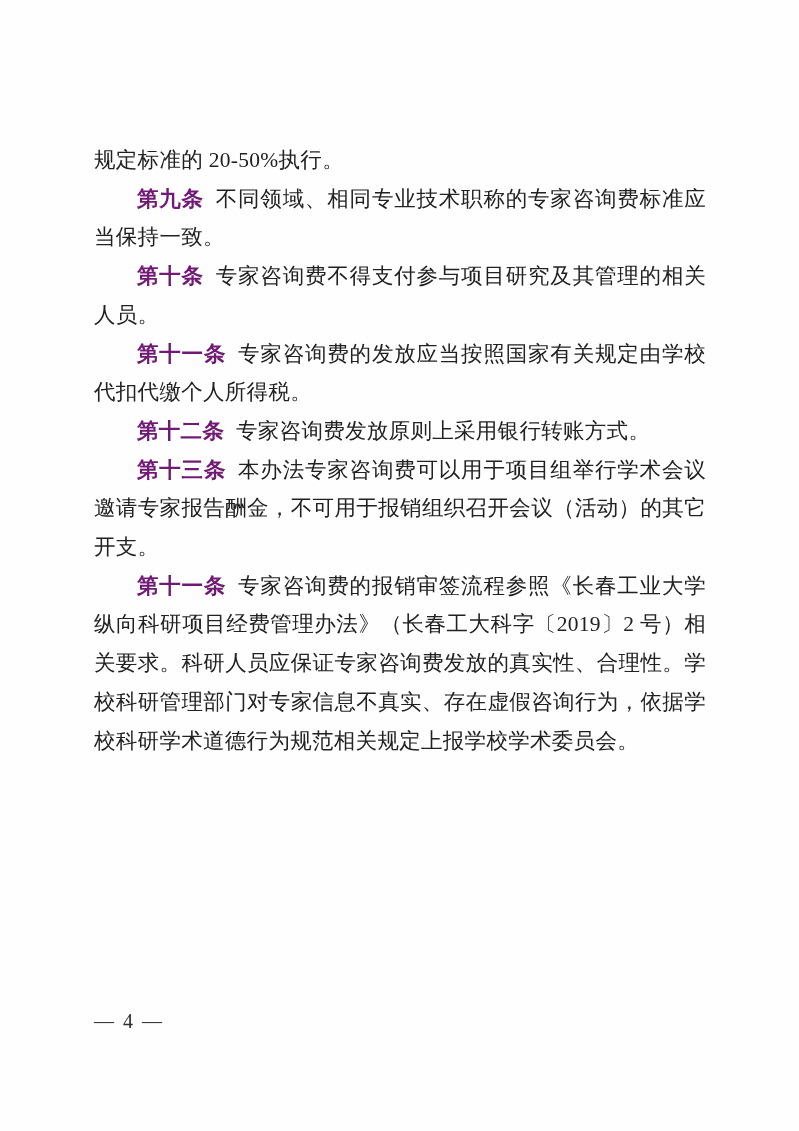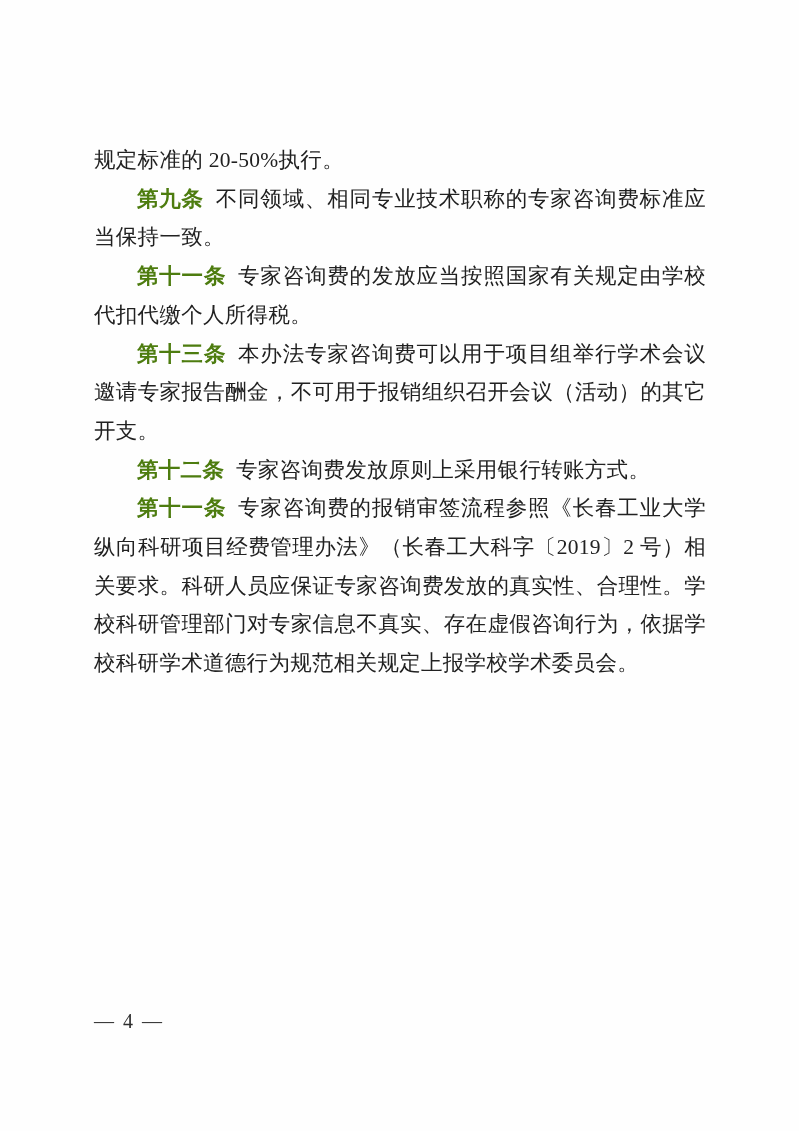--- a/index.html
+++ b/index.html
@@ -32,21 +32,21 @@
     padding: 0;
     text-indent: 2em;
   }
   .para.continuation {
     text-indent: 0;
   }
   .article-no {
     font-weight: 700;
     font-family: "Liberation Sans", "DejaVu Sans", sans-serif;
     margin-right: 0.55em;
-    color: #4d7c0f;
+    color: #701a75;
   }
   .page-number {
     position: absolute;
     left: 94px;
     top: 1008px;
     font-size: 20px;
     line-height: 26px;
     color: #2e2e2e;
     letter-spacing: 2px;
     font-family: "Liberation Serif", "DejaVu Serif", serif;
@@ -56,26 +56,27 @@
 <body>
 
 <div class="page">
 
   <div class="doc-body">
 
     <p class="para continuation"><span>规定标准的 20-50%执行。</span></p>
 
     <p class="para"><span class="article-no">第九条</span><span>不同领域、相同专业技术职称的专家咨询费标准应当保持一致。</span></p>
 
+    <p class="para"><span class="article-no">第十条</span><span>专家咨询费不得支付参与项目研究及其管理的相关人员。</span></p>
 
     <p class="para"><span class="article-no">第十一条</span><span>专家咨询费的发放应当按照国家有关规定由学校代扣代缴个人所得税。</span></p>
 
+    <p class="para"><span class="article-no">第十二条</span><span>专家咨询费发放原则上采用银行转账方式。</span></p>
+
     <p class="para"><span class="article-no">第十三条</span><span>本办法专家咨询费可以用于项目组举行学术会议邀请专家报告酬金，不可用于报销组织召开会议（活动）的其它开支。</span></p>
-
-    <p class="para"><span class="article-no">第十二条</span><span>专家咨询费发放原则上采用银行转账方式。</span></p>
 
     <p class="para"><span class="article-no">第十一条</span><span>专家咨询费的报销审签流程参照《长春工业大学纵向科研项目经费管理办法》（长春工大科字〔2019〕2 号）相关要求。科研人员应保证专家咨询费发放的真实性、合理性。学校科研管理部门对专家信息不真实、存在虚假咨询行为，依据学校科研学术道德行为规范相关规定上报学校学术委员会。</span></p>
 
 
 
   </div>
 
   <div class="page-number">— 4 —</div>
 
 </div>

